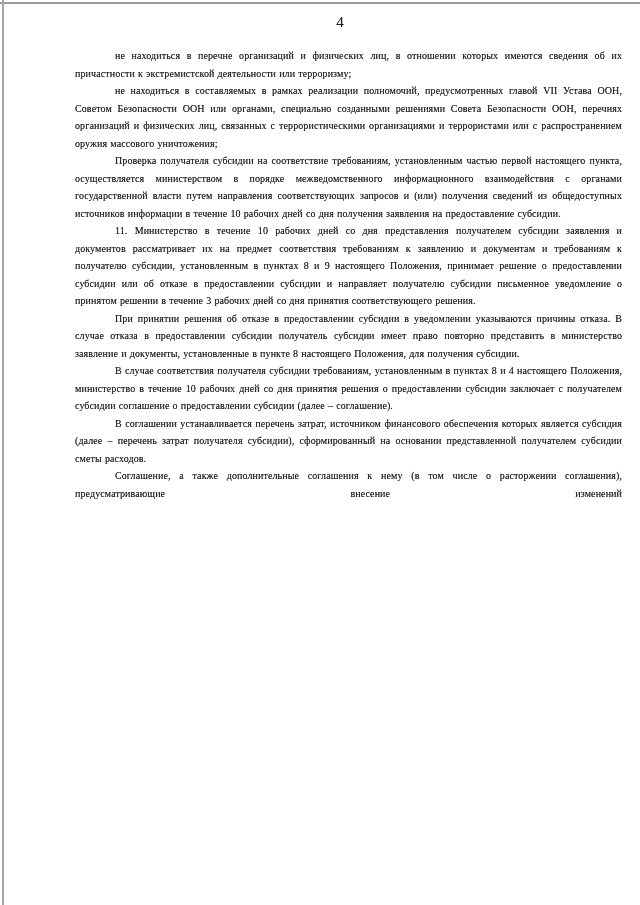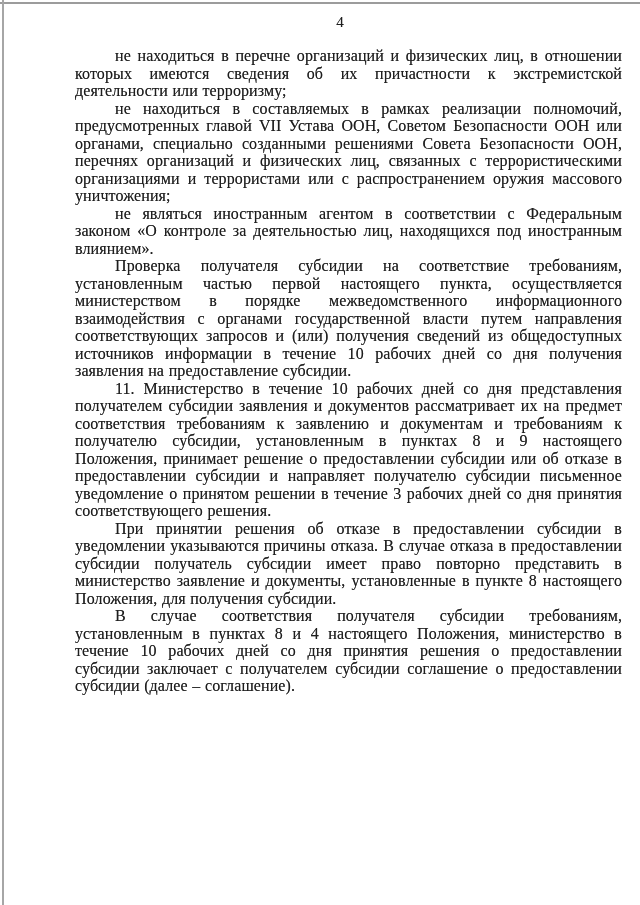--- a/index.html
+++ b/index.html
@@ -45,21 +45,21 @@
   }
   .text-block {
     position: absolute;
     top: 47px;
     left: 75px;
     width: 547px;
   }
   .text-block p {
     margin: 0;
     padding: 0;
-    font-size: 16px;
+    font-size: 10px;
     line-height: 17.5px;
     text-align: justify;
     text-indent: 40px;
     word-spacing: 0.5px;
     letter-spacing: 0.1px;
     hyphens: none;
     text-shadow: 0 0 0.45px rgba(0,0,0,0.55);
   }
   
   .text-block p.continued {
@@ -71,19 +71,20 @@
 
 <div class="page">
   <div class="edge-top"></div>
   <div class="edge-left"></div>
 
   <div class="page-number">4</div>
 
   <div class="text-block">
     <p>не находиться в перечне организаций и физических лиц, в отношении которых имеются сведения об их причастности к экстремистской деятельности или терроризму;</p>
     <p>не находиться в составляемых в рамках реализации полномочий, предусмотренных главой VII Устава ООН, Советом Безопасности ООН или органами, специально созданными решениями Совета Безопасности ООН, перечнях организаций и физических лиц, связанных с террористическими организациями и террористами или с распространением оружия массового уничтожения;</p>
-    <p>не являться иностранным агентом в соответствии с Федеральным законом «О контроле за деятельностью лиц, находящихся под иностранным влиянием».</p>
     <p>Проверка получателя субсидии на соответствие требованиям, установленным частью первой настоящего пункта, осуществляется министерством в порядке межведомственного информационного взаимодействия с органами государственной власти путем направления соответствующих запросов и (или) получения сведений из общедоступных источников информации в течение 10 рабочих дней со дня получения заявления на предоставление субсидии.</p>
     <p>11. Министерство в течение 10 рабочих дней со дня представления получателем субсидии заявления и документов рассматривает их на предмет соответствия требованиям к заявлению и документам и требованиям к получателю субсидии, установленным в пунктах 8 и 9 настоящего Положения, принимает решение о предоставлении субсидии или об отказе в предоставлении субсидии и направляет получателю субсидии письменное уведомление о принятом решении в течение 3 рабочих дней со дня принятия соответствующего решения.</p>
     <p>При принятии решения об отказе в предоставлении субсидии в уведомлении указываются причины отказа. В случае отказа в предоставлении субсидии получатель субсидии имеет право повторно представить в министерство заявление и документы, установленные в пункте 8 настоящего Положения, для получения субсидии.</p>
     <p>В случае соответствия получателя субсидии требованиям, установленным в пунктах 8 и 4 настоящего Положения, министерство в течение 10 рабочих дней со дня принятия решения о предоставлении субсидии заключает с получателем субсидии соглашение о предоставлении субсидии (далее – соглашение).</p>
+    <p>В соглашении устанавливается перечень затрат, источником финансового обеспечения которых является субсидия (далее – перечень затрат получателя субсидии), сформированный на основании представленной получателем субсидии сметы расходов.</p>
+    <p class="continued">Соглашение, а также дополнительные соглашения к нему (в том числе о расторжении соглашения), предусматривающие внесение изменений</p>
   </div>
 </div>
 
 </body></html>

